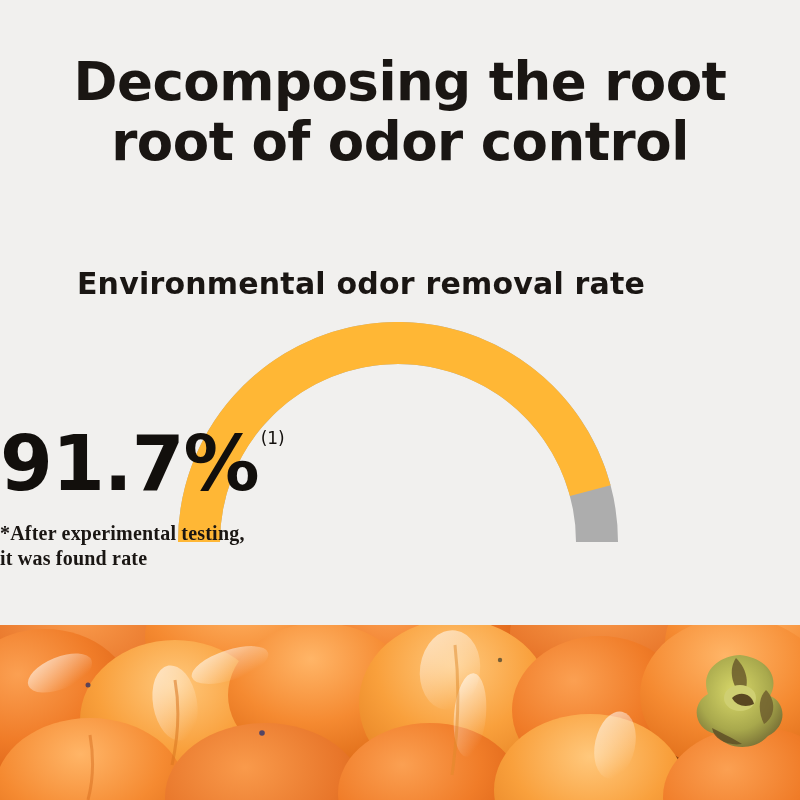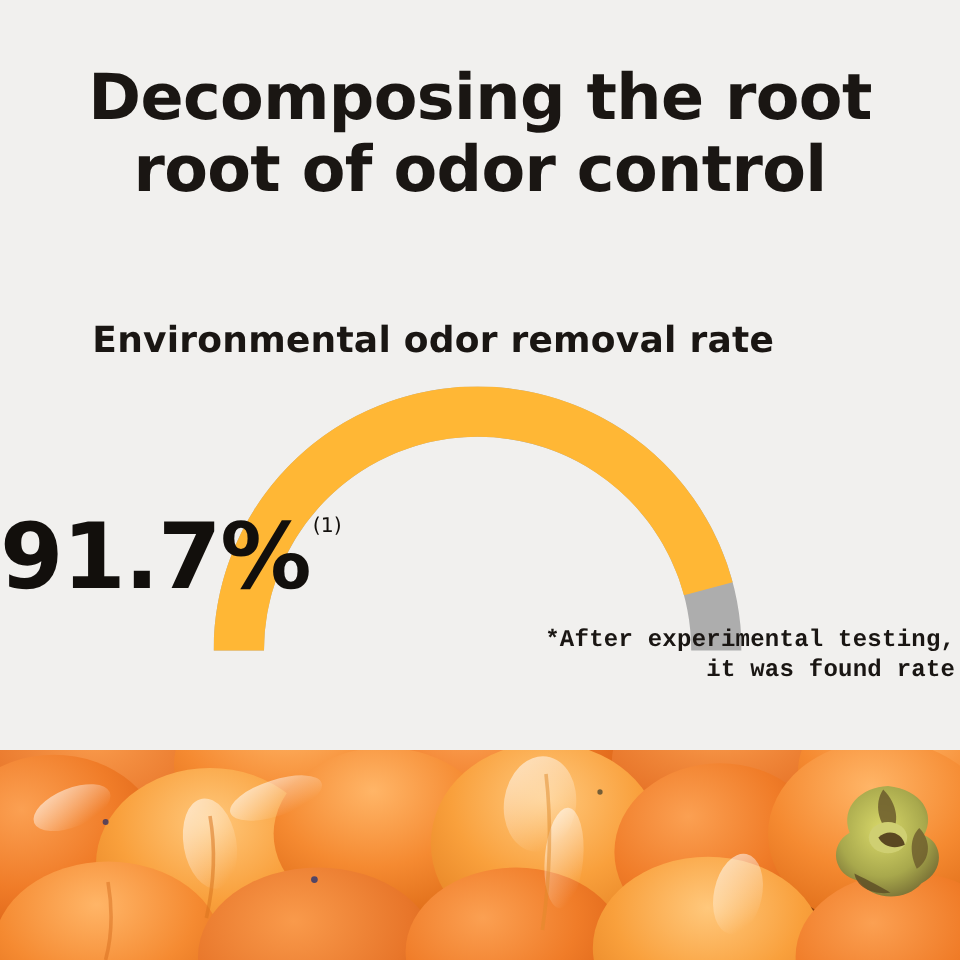--- a/index.html
+++ b/index.html
@@ -98,23 +98,23 @@
     margin-top: 6px;
     margin-left: 2px;
     letter-spacing: 0;
   }
 
   .gauge-note {
     position: absolute;
     left: 0;
     top: 521px;
     width: 796px;
-    text-align: right;
+    text-align: left;
     color: #1a1613;
-    font-family: Liberation Mono, monospace;
+    font-family: Liberation Serif, serif;
     font-weight: bold;
     font-size: 20px;
     line-height: 25px;
     letter-spacing: 0.2px;
   }
   .gauge-note .ln {
     display: block;
   }
 
   

